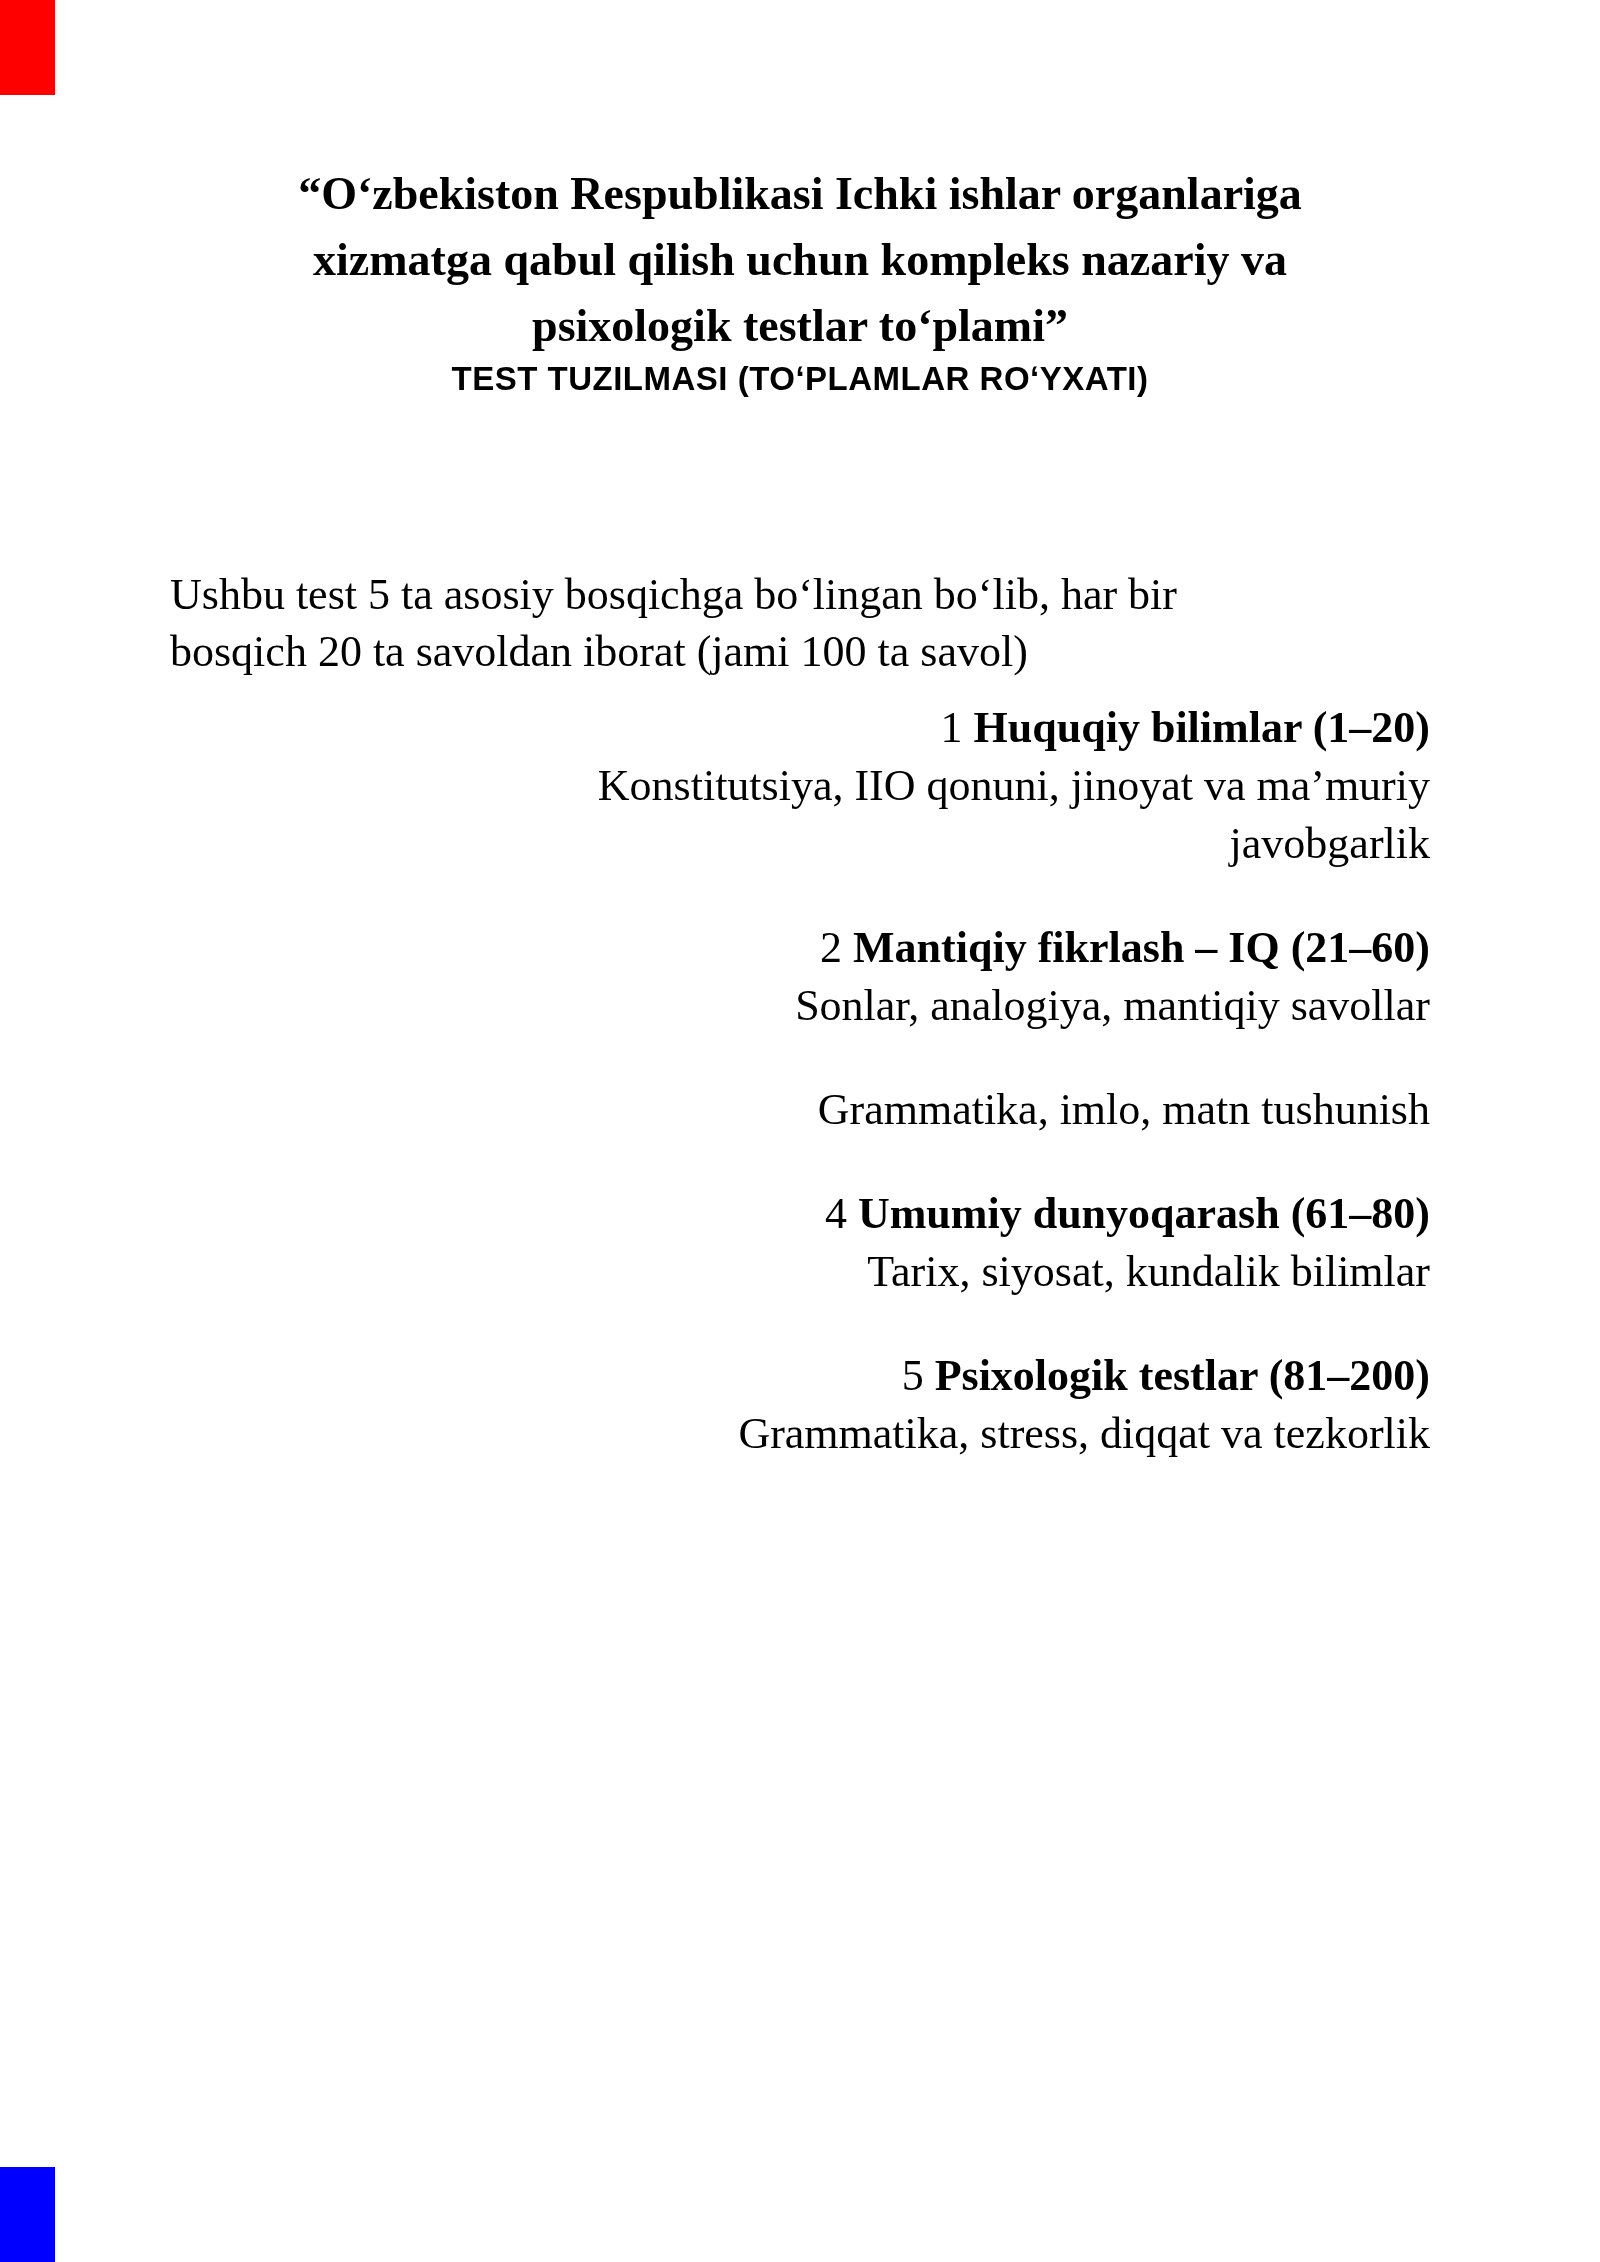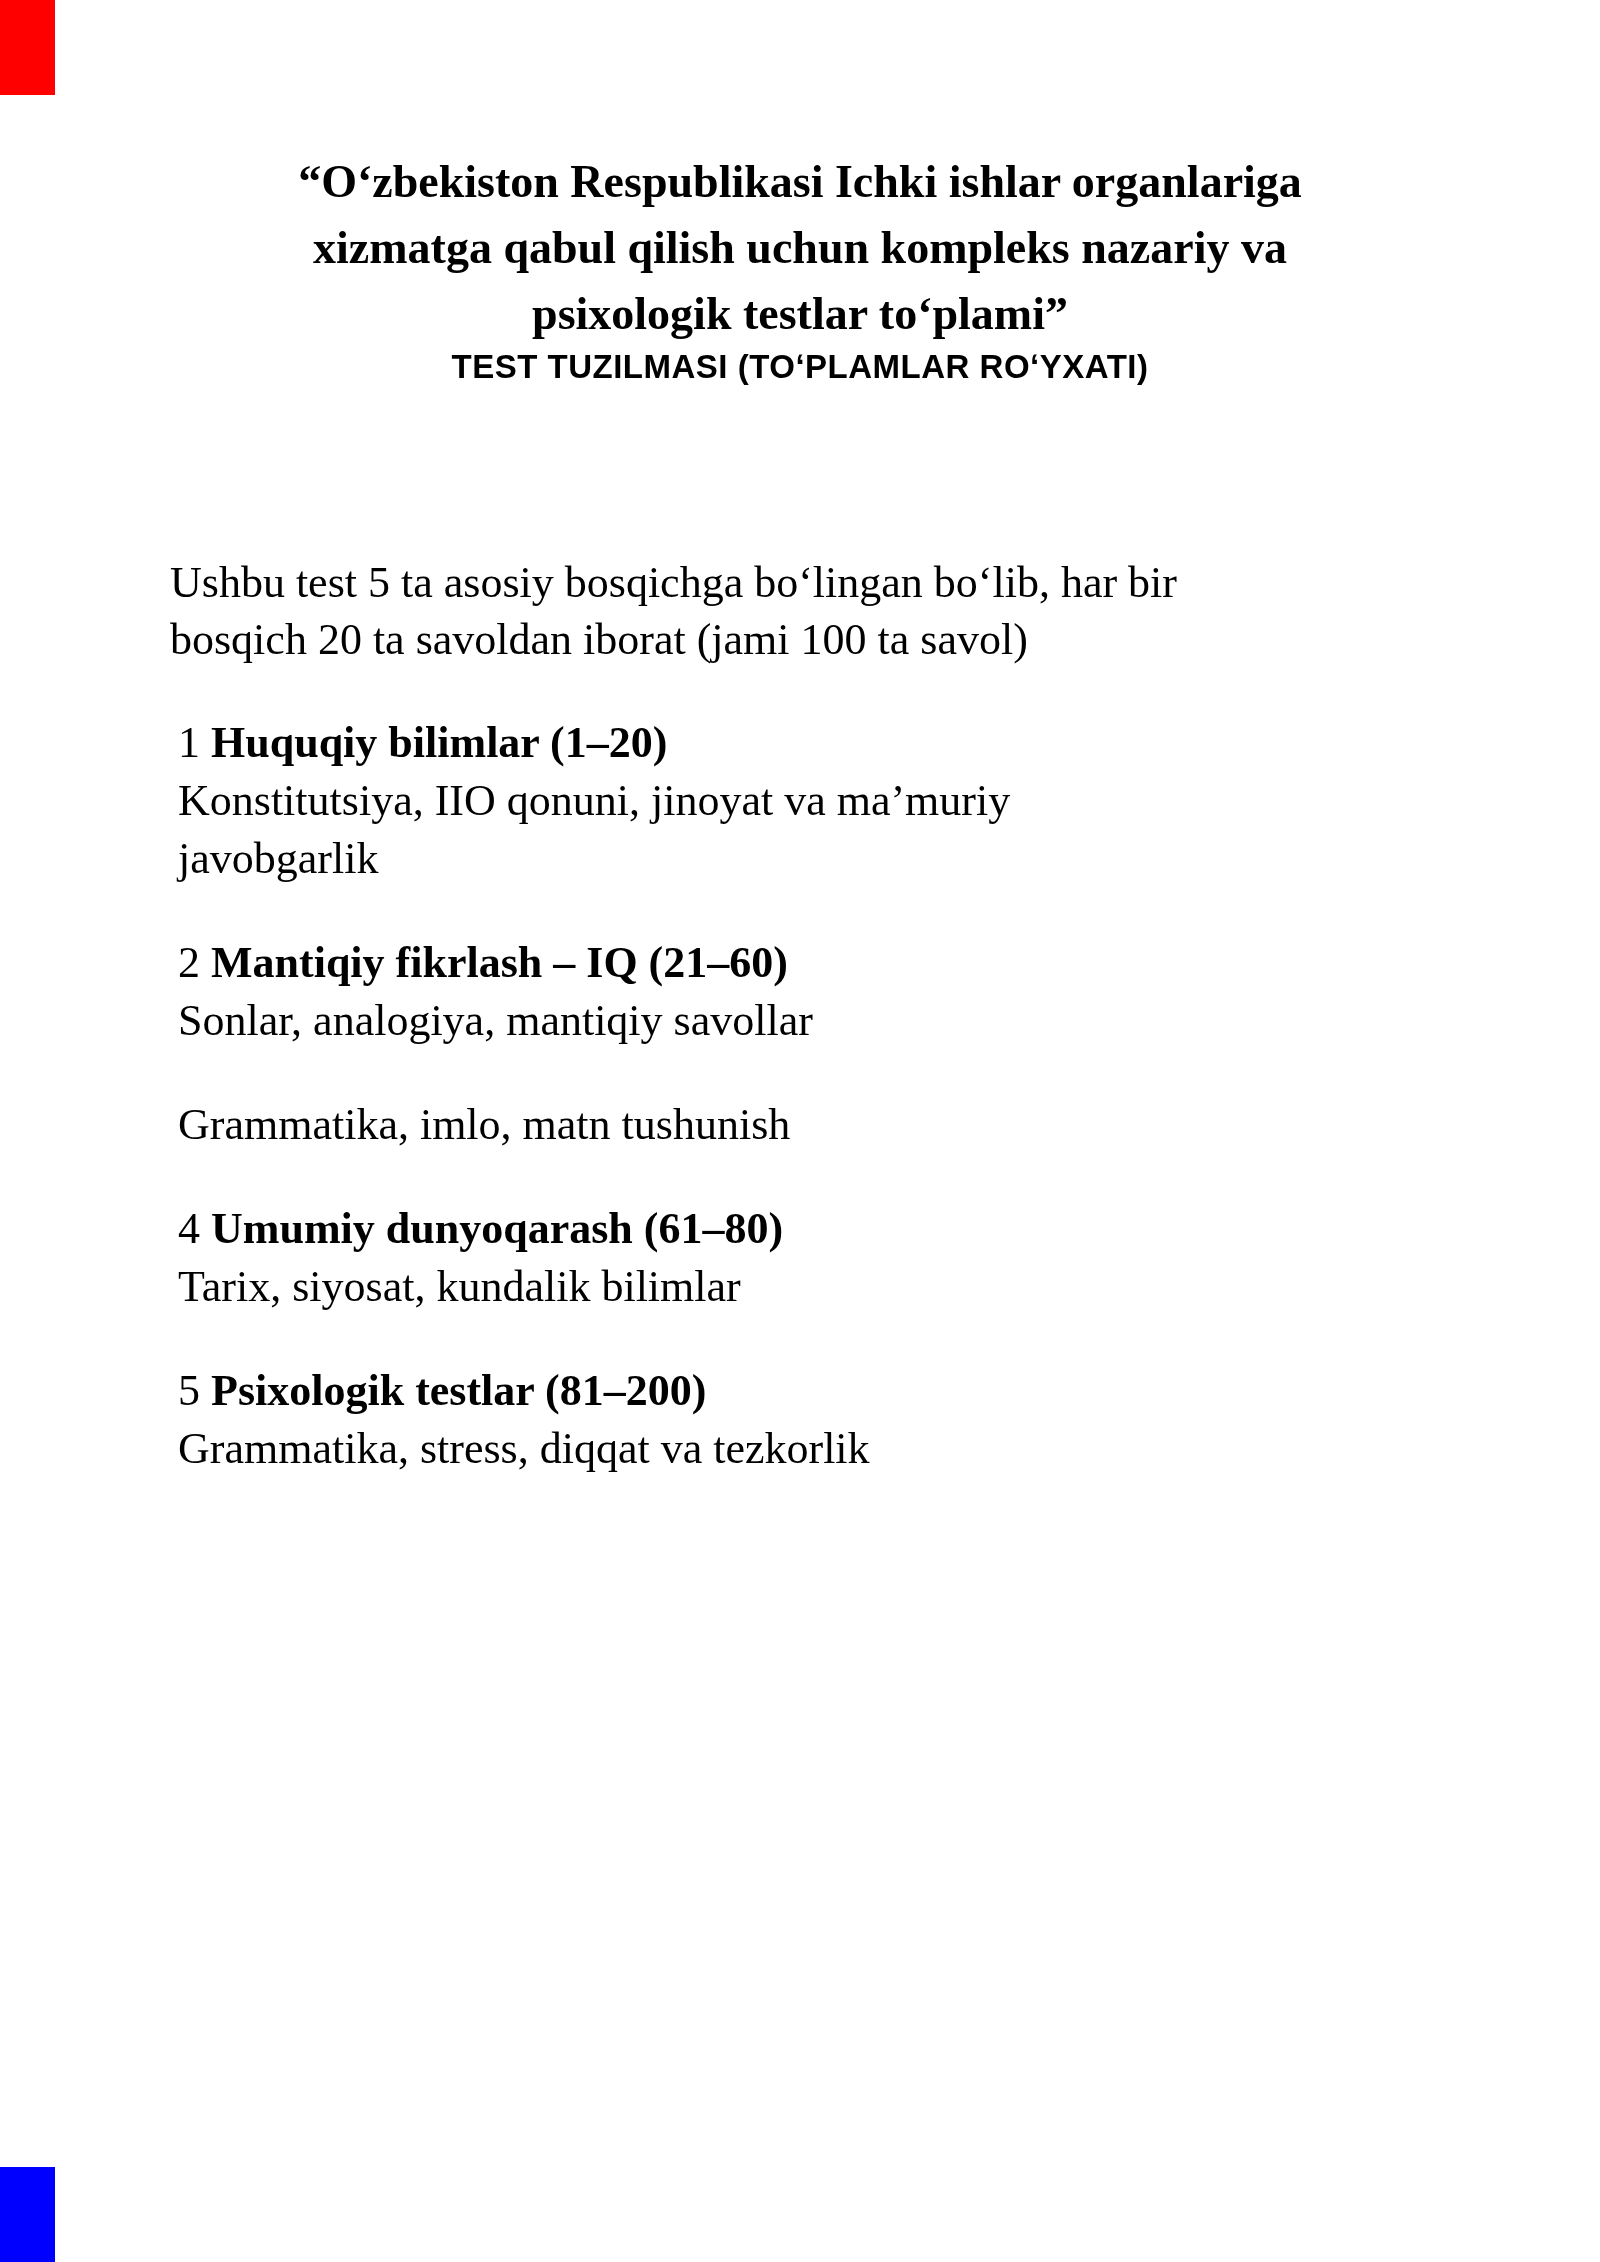--- a/index.html
+++ b/index.html
@@ -19,21 +19,21 @@
   .scroll-indicator {
     position: absolute;
     left: 0;
     width: 55px;
     height: 95px;
   }
   .scroll-indicator.top { top: 0; }
   .scroll-indicator.bottom { bottom: 0; }
 
   .content {
-    padding: 2px 170px;
+    padding: 14px 170px;
   }
   .doc-title {
     padding-top: 147px;
     font-size: 46px;
     font-weight: bold;
     line-height: 66px;
     text-align: center;
     white-space: pre-line;
   }
   .section-heading {
@@ -45,22 +45,23 @@
     text-align: center;
   }
   .intro {
     margin-top: 167px;
     font-size: 44px;
     line-height: 57px;
     text-align: left;
     white-space: pre-line;
   }
   .sections {
-    margin-top: 46px;
+    margin-top: 19px;
     padding-left: 8px;
+    text-align: right;
   }
   .section {
     margin-bottom: 46px;
     font-size: 44px;
     line-height: 58px;
   }
   .sec-heading { font-weight: normal; }
   .sec-num { white-space: pre; }
   .sec-title { font-weight: bold; }
   .sec-desc { white-space: pre-line; }

